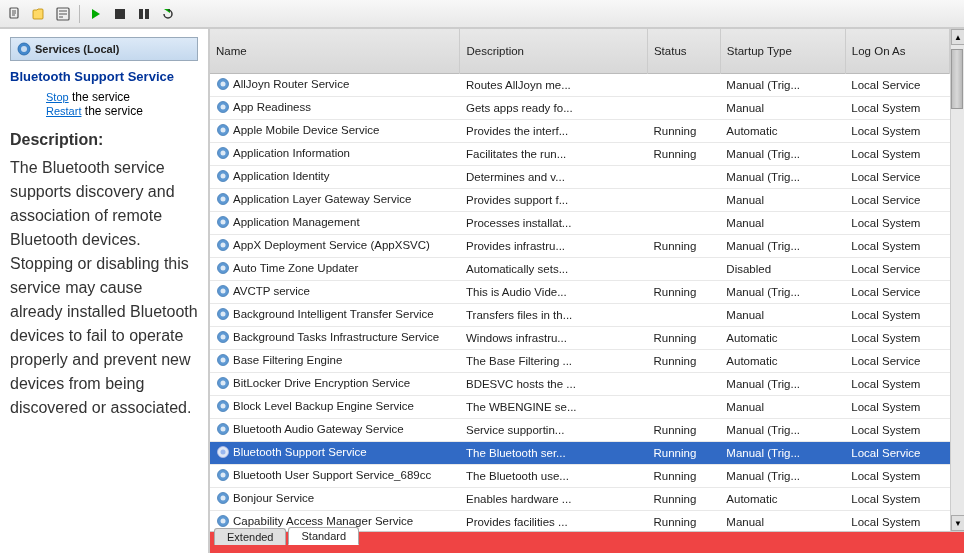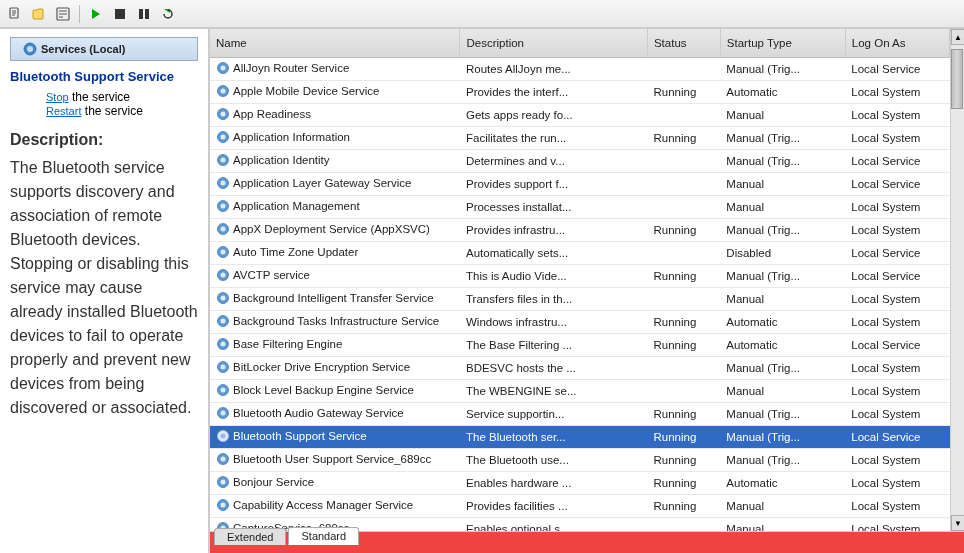--- a/index.html
+++ b/index.html
@@ -54,21 +54,21 @@
       min-width: 210px;
       background: #fff;
       border-right: 2px solid #ccc;
       padding: 8px 10px;
       overflow-y: auto;
       display: flex;
       flex-direction: column;
     }
     .panel-tree-header {
       background: linear-gradient(to bottom, #dce9f7, #c5d9ee);
-      padding: 4px 12px;
+      padding: 4px 6px;
       font-size: 11px;
       font-weight: bold;
       color: #222;
       margin-bottom: 8px;
       border: 1px solid #9ab;
       display: flex;
       align-items: center;
       gap: 4px;
     }
     .service-title {
@@ -99,21 +99,21 @@
       width: 100%;
       border-collapse: collapse;
       font-size: 11.5px;
     }
     .services-table thead tr {
       background: linear-gradient(to bottom, #e8e8e8, #d8d8d8);
       border-bottom: 1px solid #bbb;
     }
     .services-table thead th {
       text-align: left;
-      padding: 8px 6px;
+      padding: 16px 6px;
       font-weight: normal;
       color: #222;
       border-right: 1px solid #ccc;
       white-space: nowrap;
       cursor: pointer;
       user-select: none;
     }
     .services-table tbody tr {
       border-bottom: 1px solid #e8e8e8;
     }
@@ -308,34 +308,34 @@
                     </svg>AllJoyn Router Service</span></td>
                 <td class="col-desc">Routes AllJoyn me...</td>
                 <td class="col-status"></td>
                 <td class="col-startup">Manual (Trig...</td>
                 <td class="col-logon">Local Service</td>
               </tr>
               <tr>
                 <td class="col-name"><span class="service-icon"><svg class="svc-gear" viewBox="0 0 14 14" xmlns="http://www.w3.org/2000/svg">
                       <circle cx="7" cy="7" r="5.5" fill="#4488cc" stroke="#2266aa" stroke-width="0.8" opacity="0.85"></circle>
                       <circle cx="7" cy="7" r="2.5" fill="#fff" opacity="0.8"></circle>
+                    </svg>App Readiness</span></td>
+                <td class="col-desc">Gets apps ready fo...</td>
+                <td class="col-status"></td>
+                <td class="col-startup">Manual</td>
+                <td class="col-logon">Local System</td>
+              </tr>
+              <tr>
+                <td class="col-name"><span class="service-icon"><svg class="svc-gear" viewBox="0 0 14 14" xmlns="http://www.w3.org/2000/svg">
+                      <circle cx="7" cy="7" r="5.5" fill="#4488cc" stroke="#2266aa" stroke-width="0.8" opacity="0.85"></circle>
+                      <circle cx="7" cy="7" r="2.5" fill="#fff" opacity="0.8"></circle>
                     </svg>Apple Mobile Device Service</span></td>
                 <td class="col-desc">Provides the interf...</td>
                 <td class="col-status">Running</td>
                 <td class="col-startup">Automatic</td>
-                <td class="col-logon">Local System</td>
-              </tr>
-              <tr>
-                <td class="col-name"><span class="service-icon"><svg class="svc-gear" viewBox="0 0 14 14" xmlns="http://www.w3.org/2000/svg">
-                      <circle cx="7" cy="7" r="5.5" fill="#4488cc" stroke="#2266aa" stroke-width="0.8" opacity="0.85"></circle>
-                      <circle cx="7" cy="7" r="2.5" fill="#fff" opacity="0.8"></circle>
-                    </svg>App Readiness</span></td>
-                <td class="col-desc">Gets apps ready fo...</td>
-                <td class="col-status"></td>
-                <td class="col-startup">Manual</td>
                 <td class="col-logon">Local System</td>
               </tr>
               <tr>
                 <td class="col-name"><span class="service-icon"><svg class="svc-gear" viewBox="0 0 14 14" xmlns="http://www.w3.org/2000/svg">
                       <circle cx="7" cy="7" r="5.5" fill="#4488cc" stroke="#2266aa" stroke-width="0.8" opacity="0.85"></circle>
                       <circle cx="7" cy="7" r="2.5" fill="#fff" opacity="0.8"></circle>
                     </svg>Application Information</span></td>
                 <td class="col-desc">Facilitates the run...</td>
                 <td class="col-status">Running</td>
                 <td class="col-startup">Manual (Trig...</td>

